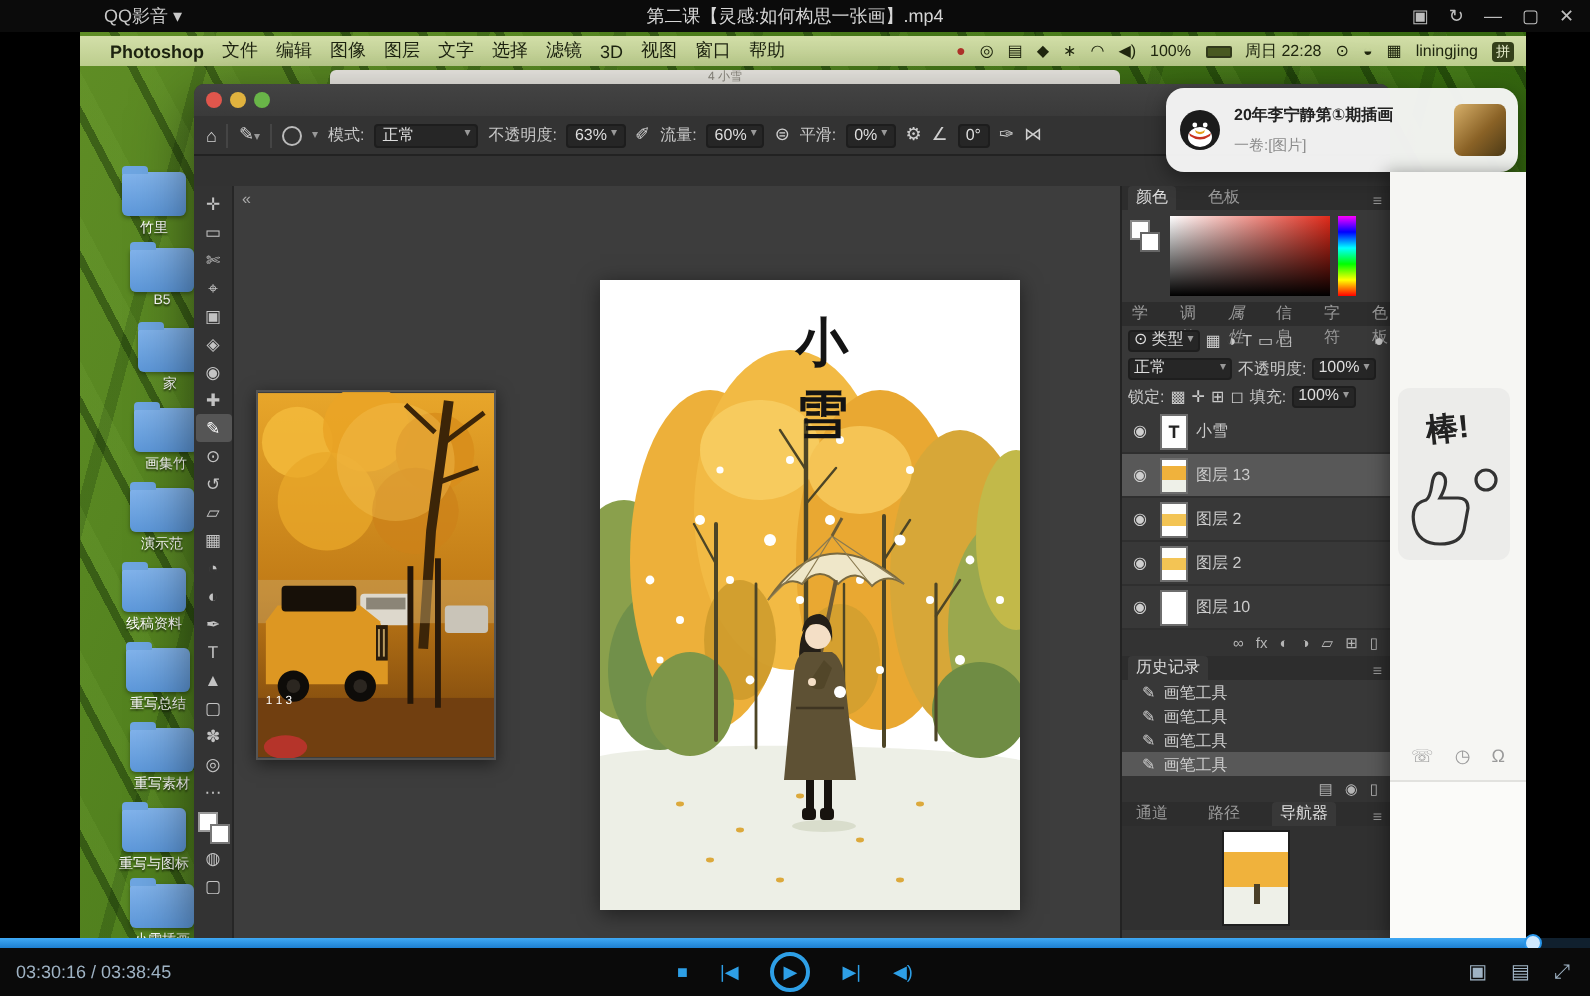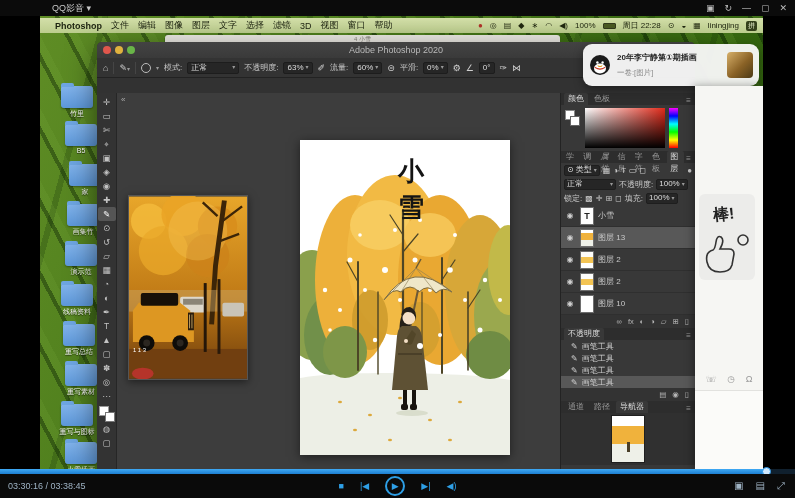--- a/index.html
+++ b/index.html
@@ -96,21 +96,21 @@
   #pasteboard { left:20px; top:51px; width:443px; height:377px; background:#3d3d3d; overflow:hidden; }
   #canvas-doc { position:absolute; left:183px; top:47px; width:210px; height:315px; background:#fff;
     box-shadow:0 2px 10px rgba(0,0,0,.5); }
   #ref-photo { position:absolute; left:11px; top:102px; width:120px; height:185px;
     box-shadow:0 2px 8px rgba(0,0,0,.5); border:1px solid #555; }
 
   
   #dock { left:463px; top:51px; width:135px; height:377px; background:#383838; border-left:1px solid #232323;
     font-size:8px; color:#c9c9c9; }
   .prow { display:flex; align-items:center; }
-  .ptabrow { background:#2d2d2d; height:12px; display:flex; align-items:flex-end; gap:2px; padding-left:3px; color:#9a9a9a; }
+  .ptabrow { background:#2d2d2d; height:12px; display:flex; align-items:flex-end; gap:12px; padding-left:3px; color:#9a9a9a; }
   .ptab { padding:0 4px; height:12px; line-height:12px; }
   .ptab.active { background:#383838; color:#ddd; border-radius:2px 2px 0 0; }
   .pmenu { margin-left:auto; padding-right:4px; color:#9a9a9a; }
   .mini-val { background:#262626; border:1px solid #1e1e1e; border-radius:2px; padding:0 2px; height:11px;
     line-height:10px; display:inline-flex; align-items:center; gap:2px; color:#ddd; }
   .lrow { display:flex; align-items:center; height:22px; border-bottom:1px solid #2f2f2f; gap:4px; padding:0 3px; }
   .lrow.sel { background:#585858; }
   .eye { width:12px; text-align:center; color:#cfcfcf; font-size:8px; }
   .thumb { width:14px; height:18px; background:#fff; border:1px solid #6e6e6e; position:relative; overflow:hidden; }
   .thumb.art { background:linear-gradient(#fff 0 20%, #f0b23c 20% 62%, #eef0e8 62% 100%); }
@@ -126,20 +126,21 @@
 
   .noi { pointer-events:none; }
 </style>
 </head>
 <body>
 
 <div id="stage">
 
   <div class="abs" id="player-top">
     <span style="padding-left:8px;"><span>QQ影音</span> ▾</span>
+    <span id="player-title" class="noi">第二课【灵感:如何构思一张画】.mp4</span>
     <span class="ptop-right">
       <span>▣</span>
       <span>↻</span>
       <span>—</span>
       <span>▢</span>
       <span>✕</span>
     </span>
   </div>
 
   <div class="abs" id="screen">
@@ -219,21 +220,20 @@
         <span>liningjing</span>
         <span class="imebox">拼</span>
       </span>
     </div>
 
     <div class="abs" id="ps">
       <div class="abs" id="ps-title">
         <span class="tl" style="background:#e0564c;"></span>
         <span class="tl" style="background:#e0b23e; margin-left:4px;"></span>
         <span class="tl" style="background:#69b548; margin-left:4px;"></span>
-        <span class="cap noi">Adobe Photoshop 2020</span>
       </div>
 
       <div class="abs" id="ps-opts">
         <span class="opt-ico">⌂</span>
         <span class="vdiv"></span>
         <span class="opt-ico">✎<span class="caret">▾</span></span>
         <span class="vdiv"></span>
         <span class="brush-dot"></span>
         <span class="caret">▾</span>
         <span>模式:</span>
@@ -507,21 +507,21 @@
           <span>∞</span>
           <span>fx</span>
           <span>◐</span>
           <span>◑</span>
           <span>▱</span>
           <span>⊞</span>
           <span>▯</span>
         </div>
 
         <div class="ptabrow">
-          <span class="ptab active">不透明度</span>
+          <span class="ptab active">历史记录</span>
           <span class="pmenu">≡</span>
         </div>
         <div>
           <div class="hrow">
               <span>✎</span>
               <span>画笔工具</span>
             </div>
           <div class="hrow">
               <span>✎</span>
               <span>画笔工具</span>

